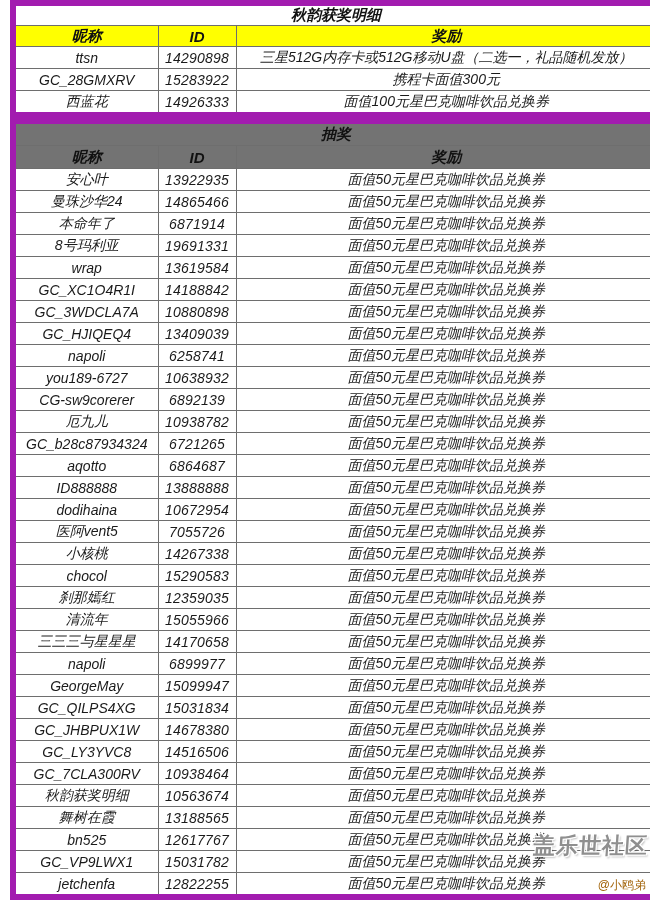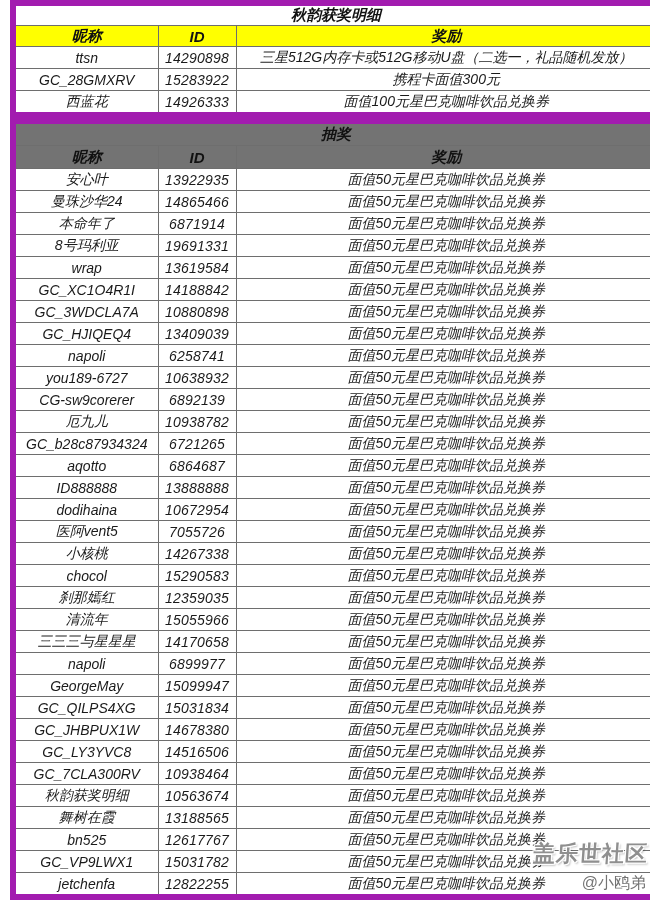--- a/index.html
+++ b/index.html
@@ -29,21 +29,21 @@
   td[data-name="id-cell"]{font-size:14px;letter-spacing:0.2px;}
   .watermark{
     position:absolute;right:2px;bottom:10px;text-align:right;pointer-events:none;
   }
   .wm-brand{
     display:block;font-size:22px;font-weight:900;letter-spacing:1px;color:#8f8f8f;
     transform:skewX(-4deg);
     text-shadow:-1px -1px 0 #fff,1px -1px 0 #fff,-1px 1px 0 #fff,1px 1px 0 #fff,2px 2px 2px rgba(0,0,0,.25);
   }
   .wm-author{
-    display:block;margin-top:4px;margin-right:2px;font-size:16px;color:#737373;
+    display:block;margin-top:16px;margin-right:2px;font-size:12px;color:#a16207;
     text-shadow:1px 1px 1px #fff;
   }
 </style>
 </head>
 <body>
 
 <div class="page" data-name="page">
 
   <table class="sheet t1" data-name="award-detail-table">
     <colgroup>

